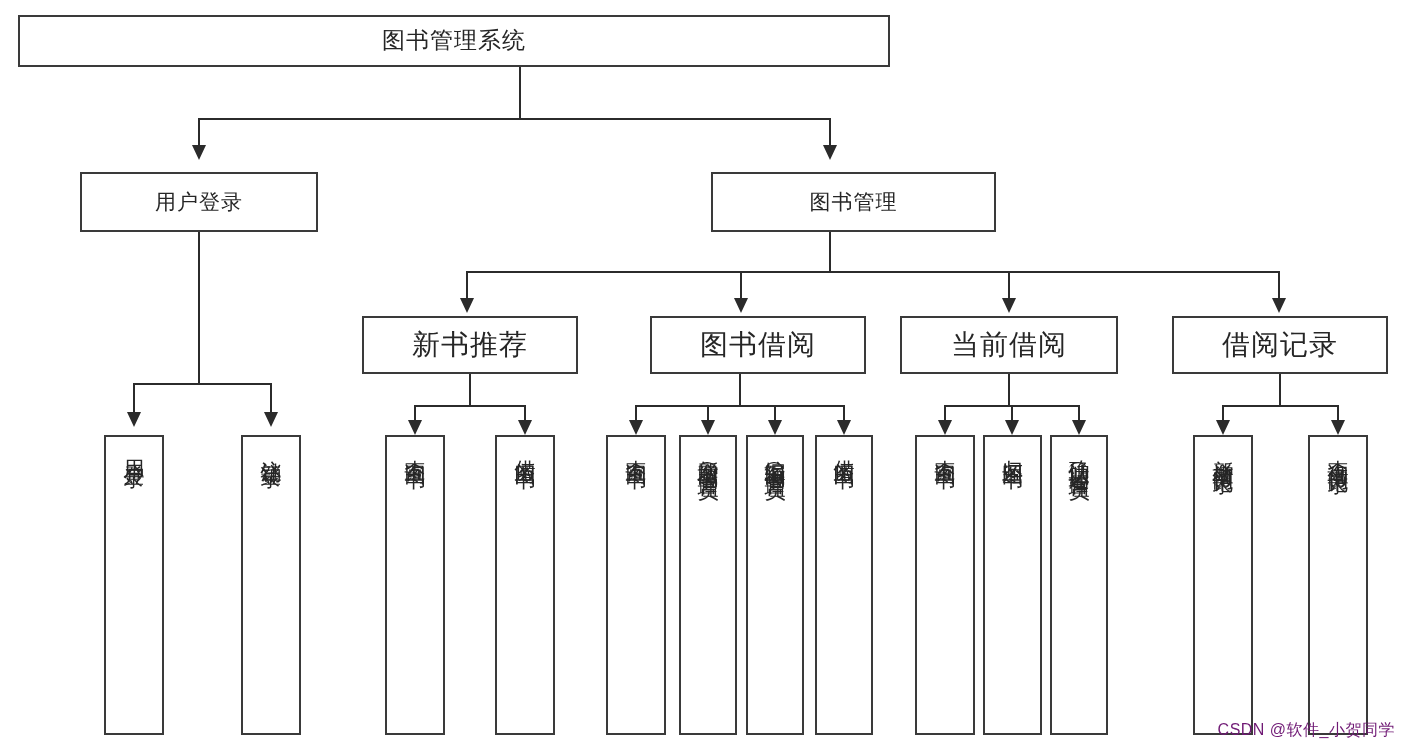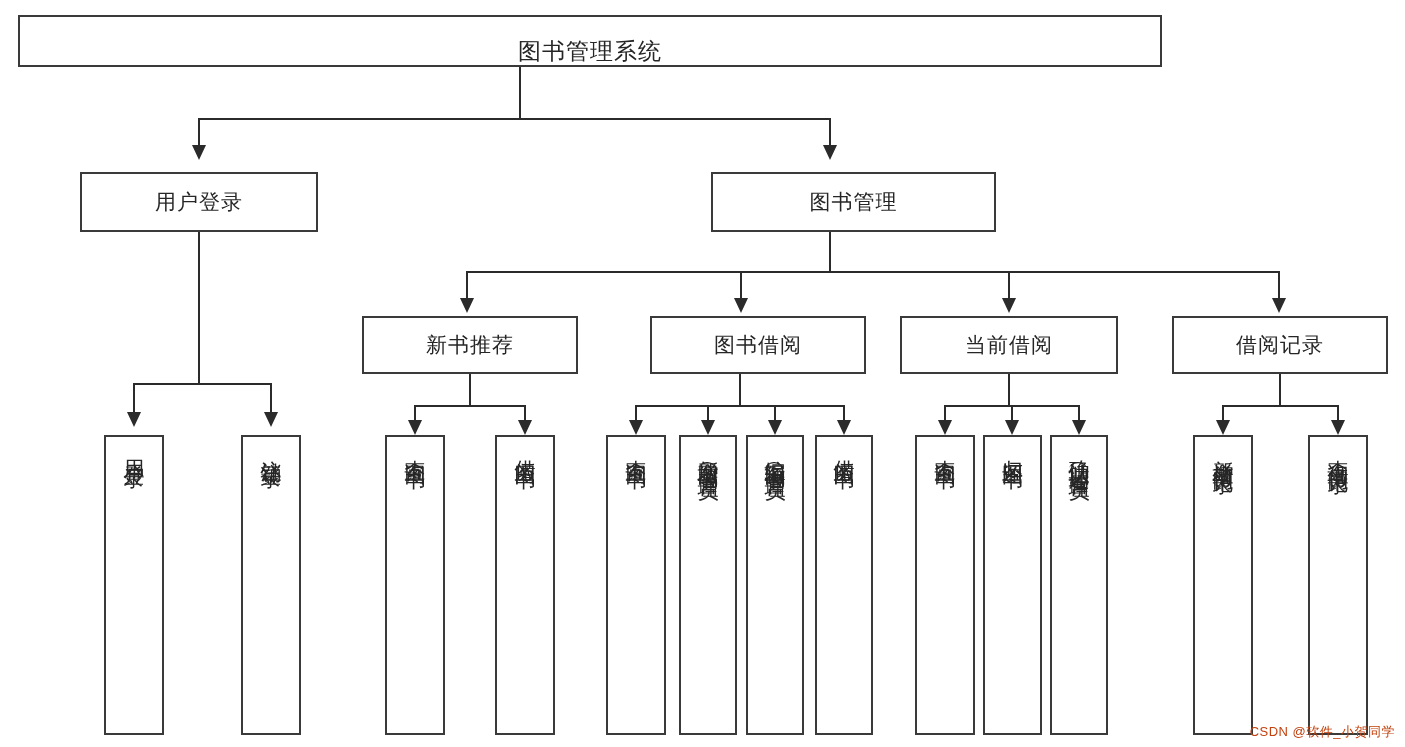--- a/index.html
+++ b/index.html
@@ -27,21 +27,21 @@
   }
   .node .label{
     display:block;
     text-align:center;
     line-height:1.18;
     letter-spacing:1px;
     white-space:pre-line;
   }
   .node.root .label{font-size:23px;}
   .node.lvl2 .label{font-size:21px;}
-  .node.lvl3 .label{font-size:21px;}
+  .node.lvl3 .label{font-size:28px;}
 
   
   .node.leaf{
     align-items:flex-start;
     justify-content:center;
     padding-top:6px;
   }
   .node.leaf .label{
     writing-mode:vertical-rl;
     text-orientation:upright;
@@ -66,33 +66,33 @@
     border-left:7px solid transparent;
     border-right:7px solid transparent;
     border-top:15px solid #2b2b2b;
   }
 
   
   #watermark{
     position:absolute;
     right:10px;
     bottom:6px;
-    font-size:13px;
-    color:#c2410c;
+    font-size:16px;
+    color:#701a75;
     letter-spacing:.5px;
     white-space:nowrap;
     pointer-events:none;
   }
 </style>
 </head>
 <body>
 
 <div id="canvas">
 
-  <div class="node root" style="left:18px;top:15px;width:1144px;height:52px;align-items:flex-end;">
+  <div class="node root" style="left:18px;top:15px;width:872px;height:52px;">
     <span class="label">图书管理系统</span>
   </div>
 
   <div class="ln v" style="left:519px;top:67px;width:2px;height:52px;"></div>
 
   <div class="ln h" style="left:198px;top:118px;width:633px;height:2px;"></div>
 
   <div class="ln v" style="left:198px;top:118px;width:2px;height:30px;"></div>
   <div class="arrow" style="left:192px;top:145px;"></div>
   <div class="ln v" style="left:829px;top:118px;width:2px;height:30px;"></div>

